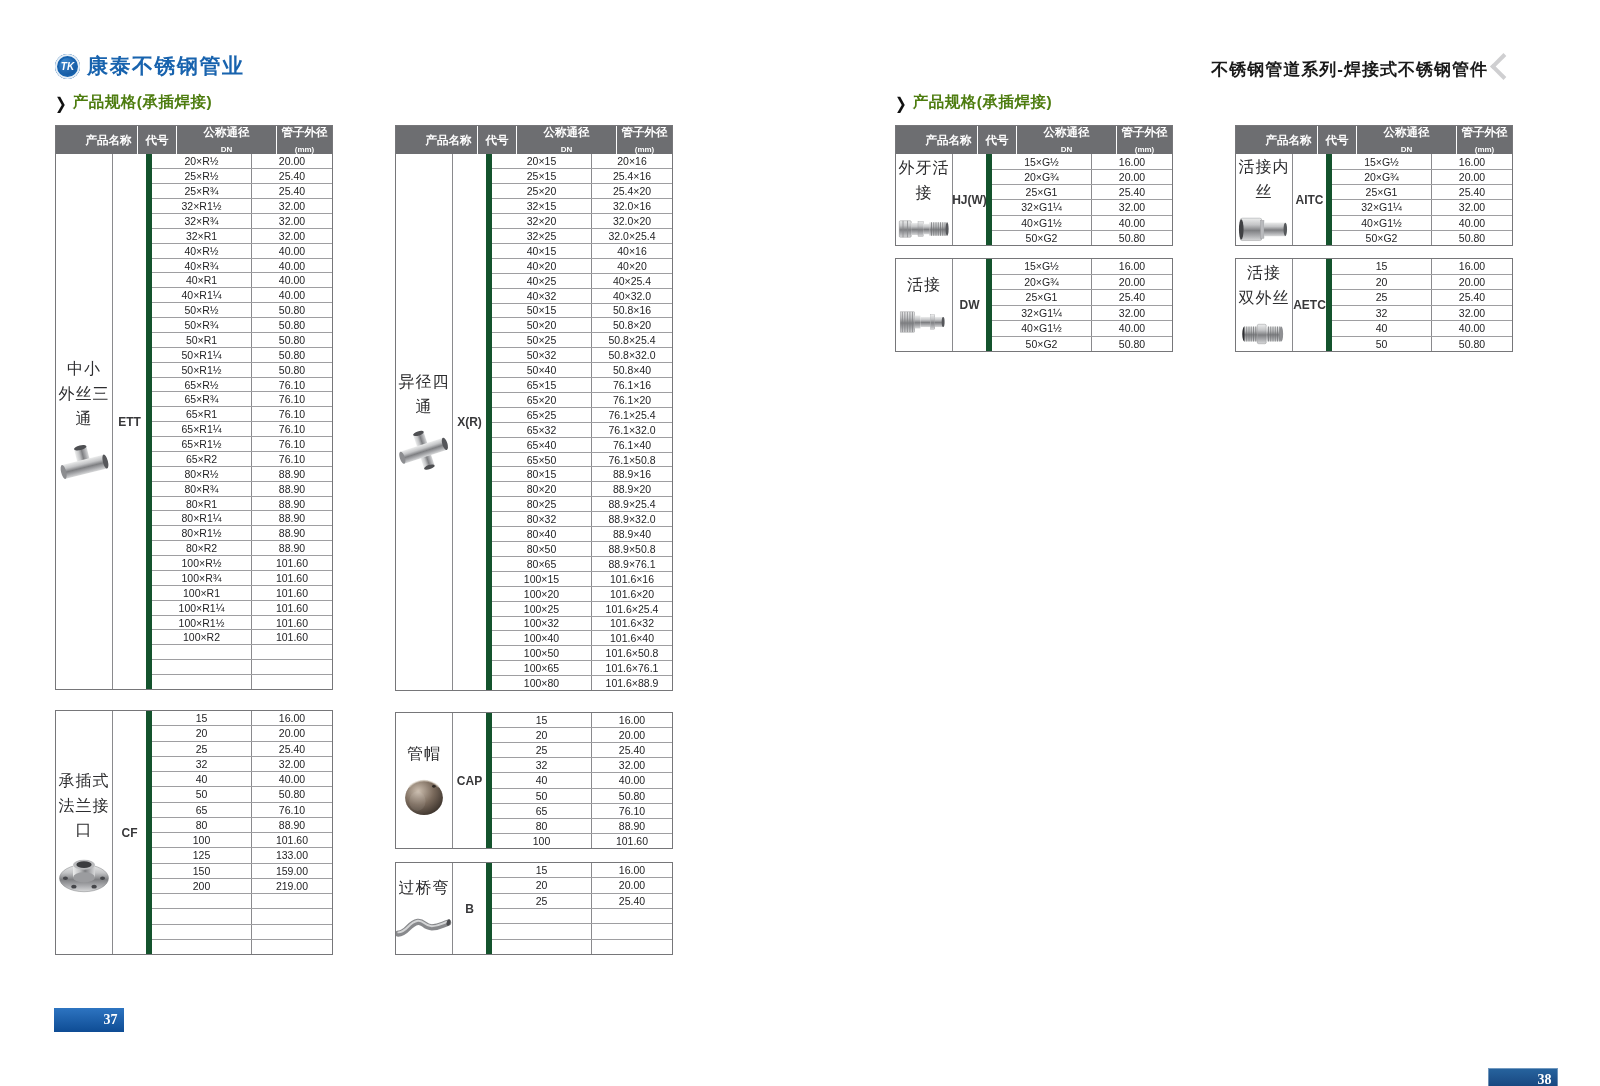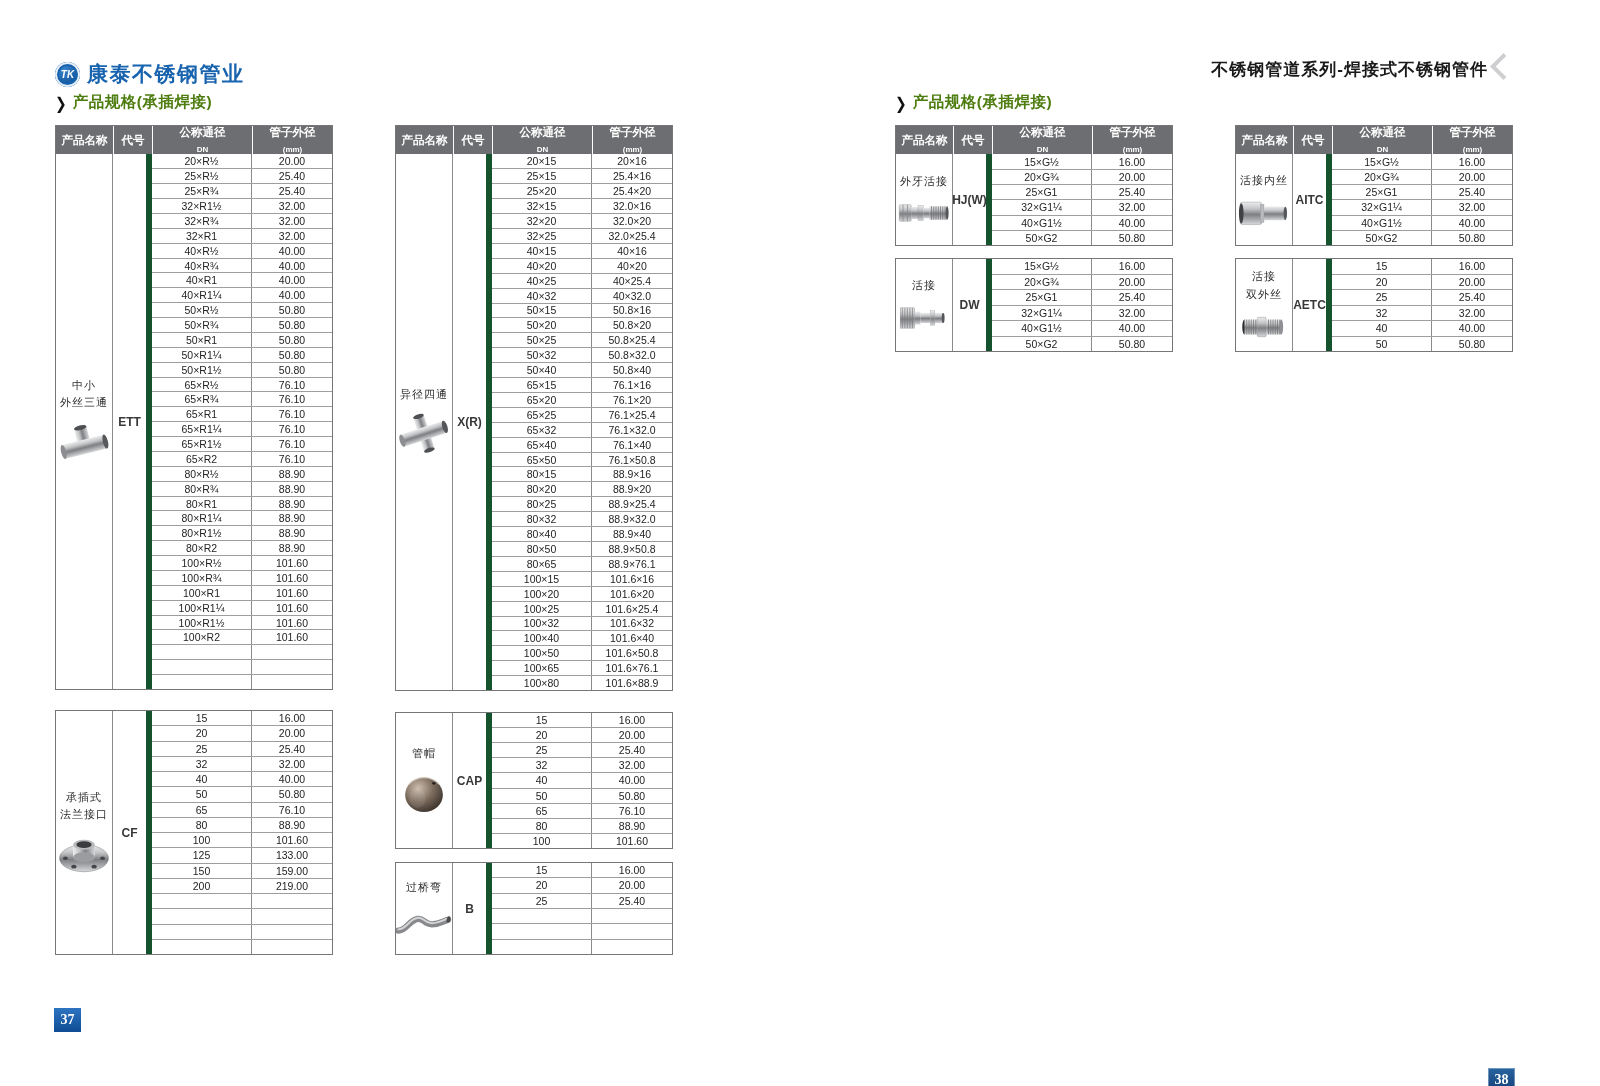--- a/index.html
+++ b/index.html
@@ -1,62 +1,62 @@
 <!DOCTYPE html>
 <html><head>
 <meta charset="utf-8">
 <style>
   html,body{margin:0;padding:0;background:#fff;}
   body{font-family:"Liberation Sans","DejaVu Sans",sans-serif;-webkit-font-smoothing:antialiased;}
   .page{position:relative;width:1600px;height:1086px;background:#ffffff;overflow:hidden;}
 
   
-  .brand{position:absolute;left:55px;top:60px;display:flex;align-items:center;gap:7px;}
+  .brand{position:absolute;left:55px;top:52px;display:flex;align-items:center;gap:7px;}
   .brand .disc{width:25px;height:25px;border-radius:50%;
     background:radial-gradient(circle at 35% 30%,#3a86cd,#0d4f97 75%);
     box-shadow:inset 0 0 0 2px rgba(255,255,255,.9), inset 0 0 0 4px #1863ae;
     display:flex;align-items:center;justify-content:center;}
   .brand .disc span{color:#fff;font-weight:bold;font-style:italic;font-size:10px;letter-spacing:0;}
   .brand .bname{color:#1863ae;font-size:21px;font-weight:bold;letter-spacing:1.5px;font-family:Liberation Mono, monospace;}
   .series-title{position:absolute;right:112px;top:58px;font-size:17px;font-weight:bold;color:#1a1a1a;letter-spacing:1px;}
   .corner-chevron{position:absolute;left:1494px;top:57px;width:15px;height:15px;
     border-left:4px solid #cfcfd1;border-bottom:4px solid #cfcfd1;transform:rotate(45deg);}
 
   .section-head{position:absolute;top:92px;display:flex;align-items:center;gap:6px;}
   .section-head .arr{font-size:14px;font-weight:bold;color:#111;transform:scaleY(1.15);}
   .section-head .txt{font-size:15.5px;font-weight:bold;color:#4d7c0f;letter-spacing:.5px;}
 
   
   .spec-table{position:absolute;width:278px;border:1px solid #767679;background:#fff;
     display:flex;flex-direction:column;box-sizing:border-box;}
-  .thead{display:flex;flex:0 0 28px;background:#6d6e71;color:#fff;}
+  .thead{display:flex;flex:0 0 28px;background:#6d6e71;color:#fff;padding-left:24px;}
   .th{display:flex;flex-direction:column;align-items:center;justify-content:center;
     font-weight:bold;font-size:11.5px;line-height:1.1;border-left:1px solid #fdfdfd;box-sizing:border-box;}
   .th:first-child{border-left:none;}
   .th .sub{font-size:8px;margin-top:7px;}
   .w-name{width:57px;}.w-code{width:39px;}.w-dn{width:100px;}.w-od{flex:1;}
   .tbody{display:flex;flex:1;min-height:0;}
   .name-cell{width:57px;border-right:1px solid #8a8a8d;box-sizing:border-box;
     display:flex;flex-direction:column;align-items:center;justify-content:center;gap:9px;overflow:hidden;}
-  .pname{font-size:11px;color:#2d2d2f;letter-spacing:1px;text-align:center;line-height:1.55;}
+  .pname{font-size:16px;color:#2d2d2f;letter-spacing:1px;text-align:center;line-height:1.55;}
   .pname span{display:block;}
   .code-cell{width:39px;border-right:6px solid #14532d;box-sizing:border-box;
     display:flex;align-items:center;justify-content:center;
     font-size:12px;font-weight:600;color:#38383a;letter-spacing:0;}
   .rows{flex:1;display:flex;flex-direction:column;min-width:0;}
   .trow{flex:1;display:flex;min-height:0;}
   .trow + .trow{border-top:1px solid #9e9ea1;}
   .td{display:flex;align-items:center;justify-content:center;font-size:10.5px;color:#232325;box-sizing:border-box;}
   .td.dn{width:100px;border-right:1px solid #8a8a8d;}
   .td.od{flex:1;}
   .icon{flex:0 0 auto;}
 
   
   .page-badge{position:absolute;width:27px;height:24px;display:flex;align-items:center;justify-content:center;
-    color:#fff;font-weight:bold;font-size:14px;font-family:"Liberation Serif","DejaVu Serif",serif;}
+    color:#fff;font-weight:bold;font-size:14px;font-family:"Liberation Serif","DejaVu Serif",serif;padding-left:43px;}
   .badge-37{left:54px;top:1008px;background:linear-gradient(180deg,#2d74c1,#0e4c94);}
   .badge-38{left:1488px;top:1068px;background:linear-gradient(180deg,#27649f,#143f77);box-shadow:inset 0 0 0 1px rgba(255,255,255,.35);}
 </style>
 </head>
 <body>
 
 <div class="page">
 
   <svg width="0" height="0" style="position:absolute" aria-hidden="true">
     <defs>

